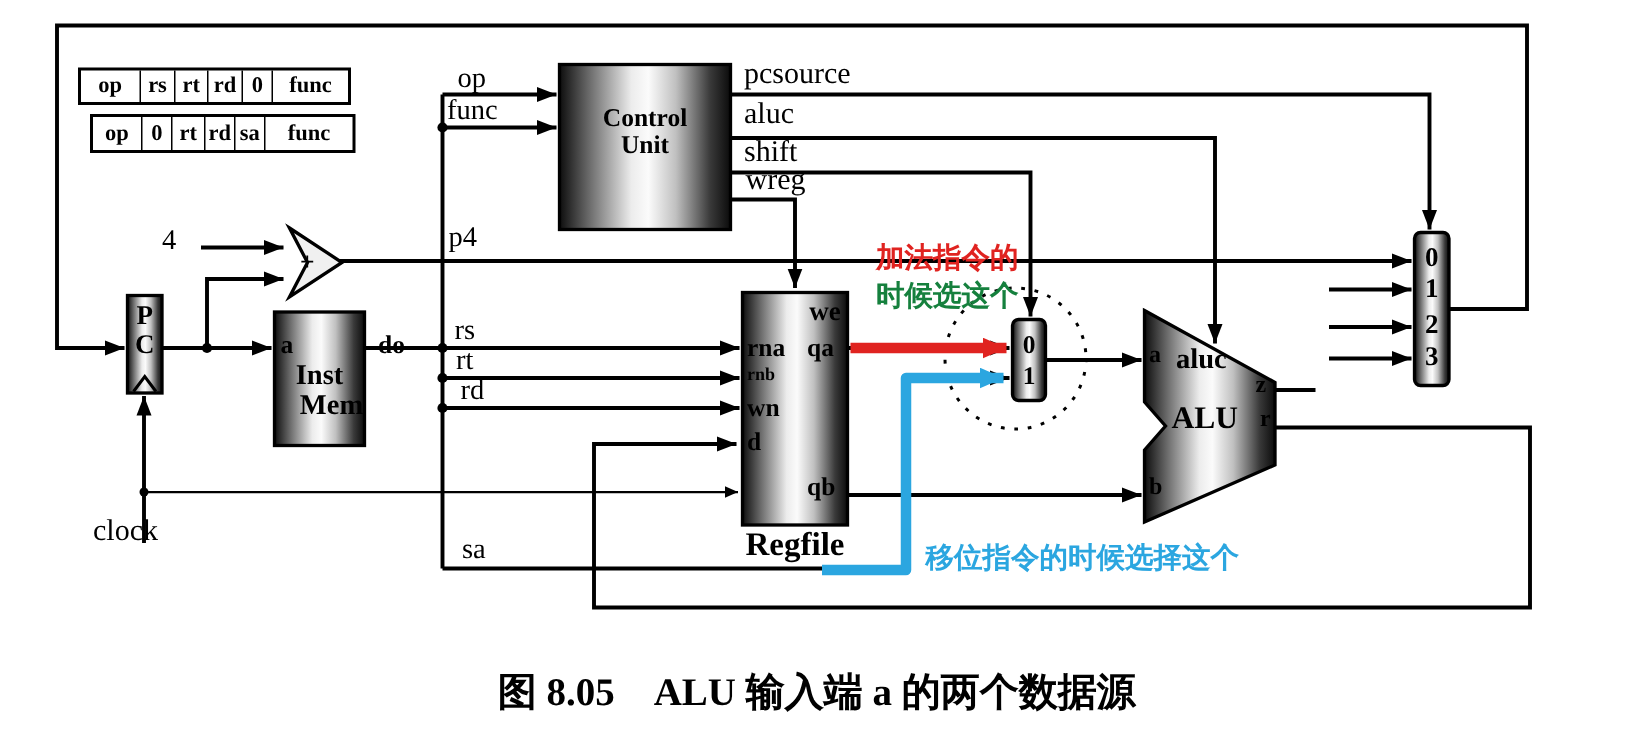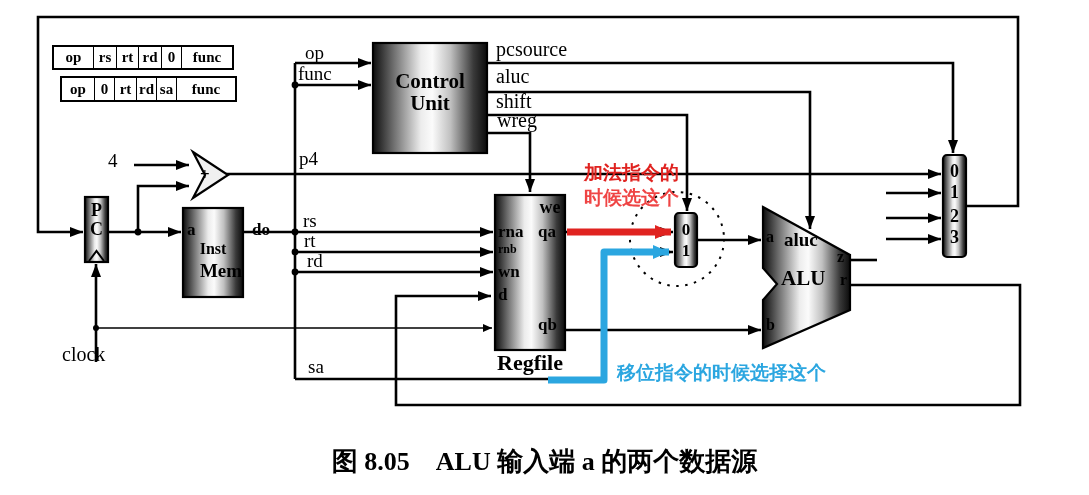--- a/index.html
+++ b/index.html
@@ -143,33 +143,33 @@
   <div class="lbl sig" style="left:299px;top:149px;">p4</div>
   <div class="lbl sig" style="left:303px;top:211px;">rs</div>
   <div class="lbl sig" style="left:304px;top:231px;">rt</div>
   <div class="lbl sig" style="left:307px;top:251px;">rd</div>
   <div class="lbl sig" style="left:308px;top:357px;">sa</div>
   <div class="lbl big" style="left:496px;top:39px;">pcsource</div>
   <div class="lbl big" style="left:496px;top:66px;">aluc</div>
   <div class="lbl big" style="left:496px;top:91px;">shift</div>
   <div class="lbl big" style="left:497px;top:110px;">wreg</div>
 
-  <div class="lbl ctr boxtxt" style="left:373px;top:70px;width:114px;font-size:21px;">
+  <div class="lbl ctr boxtxt" style="left:373px;top:70px;width:114px;font-size:17px;">
     <div>Control</div>
     <div>Unit</div>
   </div>
 
   <div class="lbl ctr boxtxt" style="left:85px;top:201px;width:23px;font-size:18px;">
     <div>P</div>
     <div>C</div>
   </div>
 
   <div class="lbl boxtxt" style="left:187px;top:221px;font-size:17px;">a</div>
   <div class="lbl boxtxt" style="left:212px;top:221px;font-size:17px;margin-left:40px;">do</div>
-  <div class="lbl ctr boxtxt" style="left:183px;top:241px;width:60px;font-size:16px;">Inst</div>
+  <div class="lbl ctr boxtxt" style="left:183px;top:241px;width:60px;font-size:19px;">Inst</div>
   <div class="lbl ctr boxtxt" style="left:183px;top:261px;width:76px;font-size:19px;">Mem</div>
 
   <div class="lbl ctr boxtxt" style="left:495px;top:198px;width:70px;font-size:18px;padding-left:20px;">we</div>
   <div class="lbl boxtxt" style="left:498px;top:223px;font-size:17px;">rna</div>
   <div class="lbl boxtxt" style="left:498px;top:243px;font-size:12px;">rnb</div>
   <div class="lbl boxtxt" style="left:498px;top:263px;font-size:17px;">wn</div>
   <div class="lbl boxtxt" style="left:498px;top:286px;font-size:17px;">d</div>
   <div class="lbl boxtxt" style="left:538px;top:223px;font-size:17px;">qa</div>
   <div class="lbl boxtxt" style="left:538px;top:316px;font-size:17px;">qb</div>
   <div class="lbl ctr boxtxt" style="left:493px;top:351px;width:74px;font-size:22px;">Regfile</div>
@@ -185,21 +185,21 @@
   <div class="lbl boxtxt" style="left:766px;top:317px;font-size:16px;">b</div>
   <div class="lbl boxtxt" style="left:837px;top:249px;font-size:16px;">z</div>
   <div class="lbl boxtxt" style="left:840px;top:272px;font-size:16px;">r</div>
 
   <div class="mux-digit lbl" style="left:943px;top:162px;width:23px;font-size:18px;">0</div>
   <div class="mux-digit lbl" style="left:943px;top:183px;width:23px;font-size:18px;">1</div>
   <div class="mux-digit lbl" style="left:943px;top:207px;width:23px;font-size:18px;">2</div>
   <div class="mux-digit lbl" style="left:943px;top:228px;width:23px;font-size:18px;">3</div>
 
   <div class="lbl note" style="left: 584px; top: 163px; color: rgb(224, 35, 32);">加法指令的</div>
-  <div class="lbl note" style="left: 584px; top: 188px; color: #ef4444;">时候选这个</div>
+  <div class="lbl note" style="left: 584px; top: 188px; color: #15803d;">时候选这个</div>
   <div class="lbl note" style="left: 617px; top: 363px; color: rgb(43, 166, 224);">移位指令的时候选择这个</div>
 
   <div class="caption">
     <span>图 8.05</span>
     <span>ALU 输入端 a 的两个数据源</span>
   </div>
 
 </div>
 
 </body></html>

